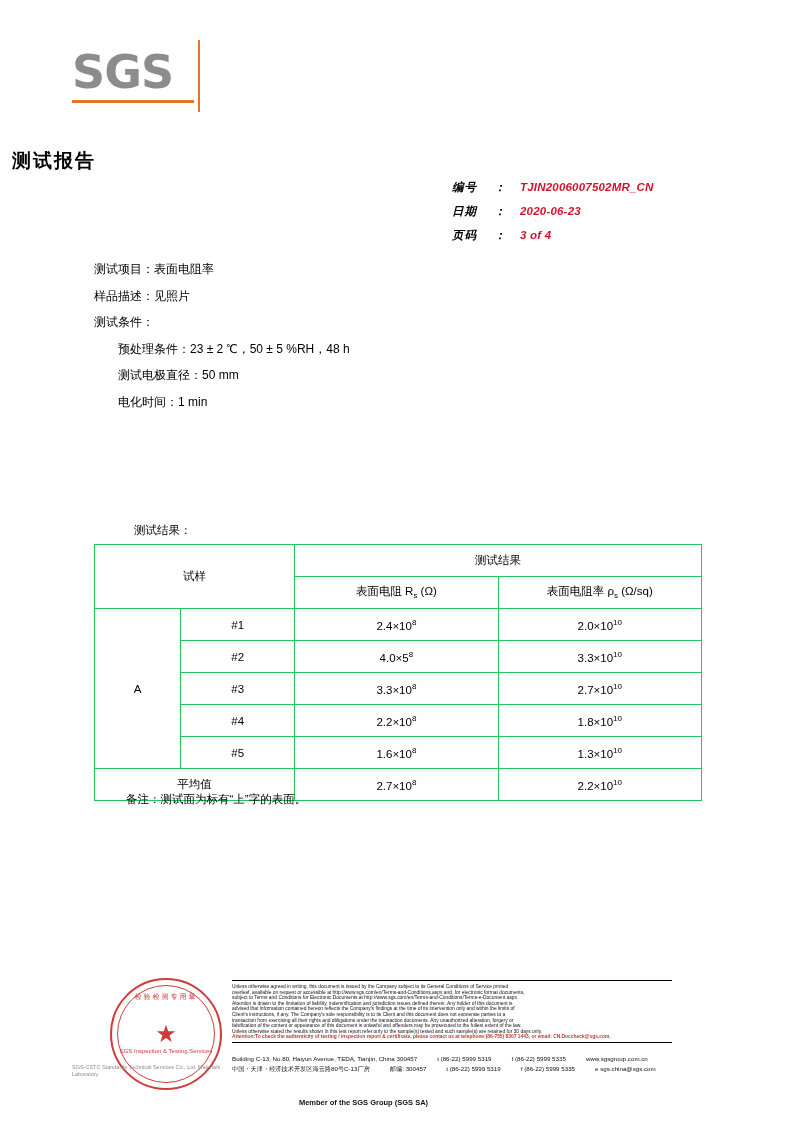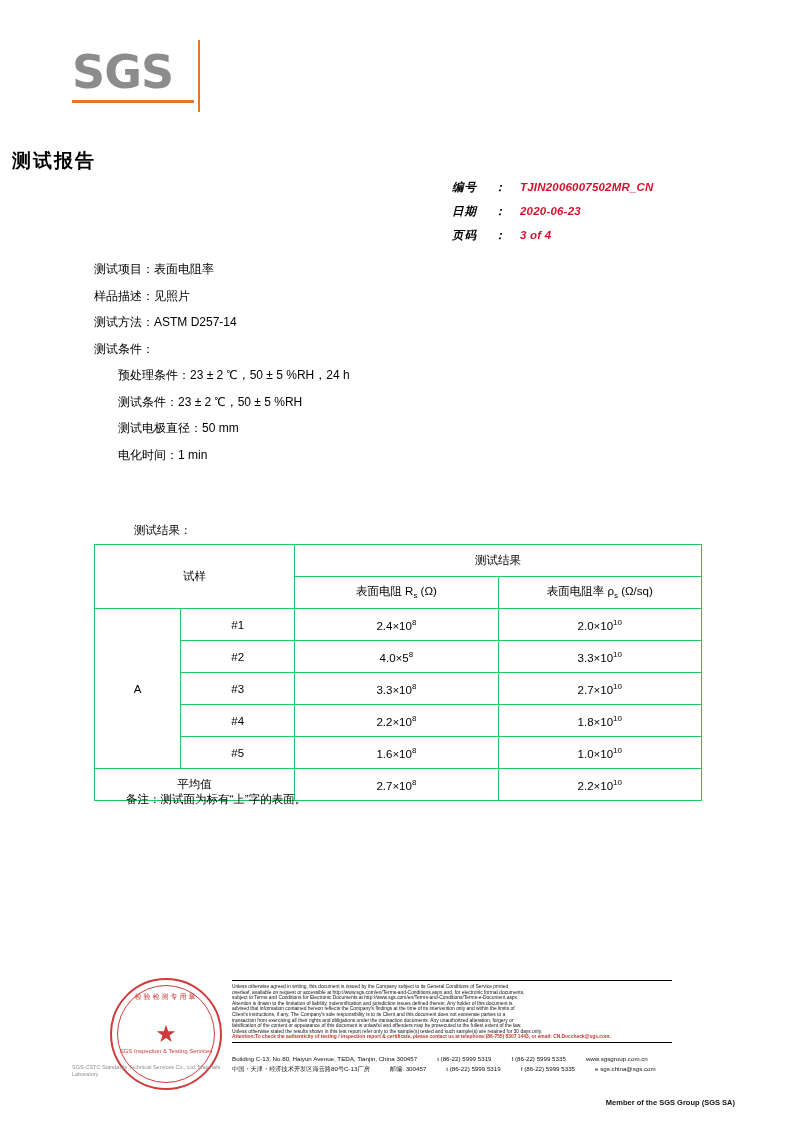--- a/index.html
+++ b/index.html
@@ -239,23 +239,23 @@
     width: 460px;
     font-size: 6.2px;
     line-height: 10px;
     color: #111;
   }
   .addr .line { display: block; white-space: nowrap; }
   .addr .sp { display: inline-block; width: 20px; }
   .member {
     position: absolute;
     left: 0;
-    right: 60px;
+    right: 68px;
     top: 130px;
-    text-align: right;
+    text-align: center;
     font-size: 7.5px;
     font-weight: bold;
     color: #111;
   }
 </style>
 </head>
 <body>
 
 <div class="page">
 
@@ -281,24 +281,22 @@
     <div class="meta-row">
       <span class="meta-label">页码</span>
       <span class="meta-colon">：</span>
       <span class="meta-value">3 of 4</span>
     </div>
   </div>
 
   <div class="info">
     <div class="info-row">测试项目：表面电阻率</div>
     <div class="info-row">样品描述：见照片</div>
-    <div class="info-row">测试方法：ASTM D257-14</div>
     <div class="info-row">测试条件：</div>
-    <div class="info-row info-sub">预处理条件：23 ± 2 ℃，50 ± 5 %RH，24 h</div>
-    <div class="info-row info-sub">测试条件：23 ± 2 ℃，50 ± 5 %RH</div>
+    <div class="info-row info-sub">预处理条件：23 ± 2 ℃，50 ± 5 %RH，48 h</div>
     <div class="info-row info-sub">测试电极直径：50 mm</div>
     <div class="info-row info-sub">电化时间：1 min</div>
   </div>
 
   <div class="results-label">测试结果：</div>
 
   <div class="tbl-wrap">
     <table class="results">
       <tbody>
           <tr>
@@ -331,21 +329,21 @@
         <td class="col-p"><span>2.7×10</span><sup>10</sup></td>
       </tr>
       <tr>
         <td class="col-s">#4</td>
         <td class="col-r"><span>2.2×10</span><sup>8</sup></td>
         <td class="col-p"><span>1.8×10</span><sup>10</sup></td>
       </tr>
       <tr>
         <td class="col-s">#5</td>
         <td class="col-r"><span>1.6×10</span><sup>8</sup></td>
-        <td class="col-p"><span>1.0×10</span><sup>10</sup></td>
+        <td class="col-p"><span>1.3×10</span><sup>10</sup></td>
       </tr>
       <tr>
         <td colspan="2">平均值</td>
         <td class="col-r"><span>2.7×10</span><sup>8</sup></td>
         <td class="col-p"><span>2.2×10</span><sup>10</sup></td>
       </tr>
     </tbody>
       </table>
   </div>
 

